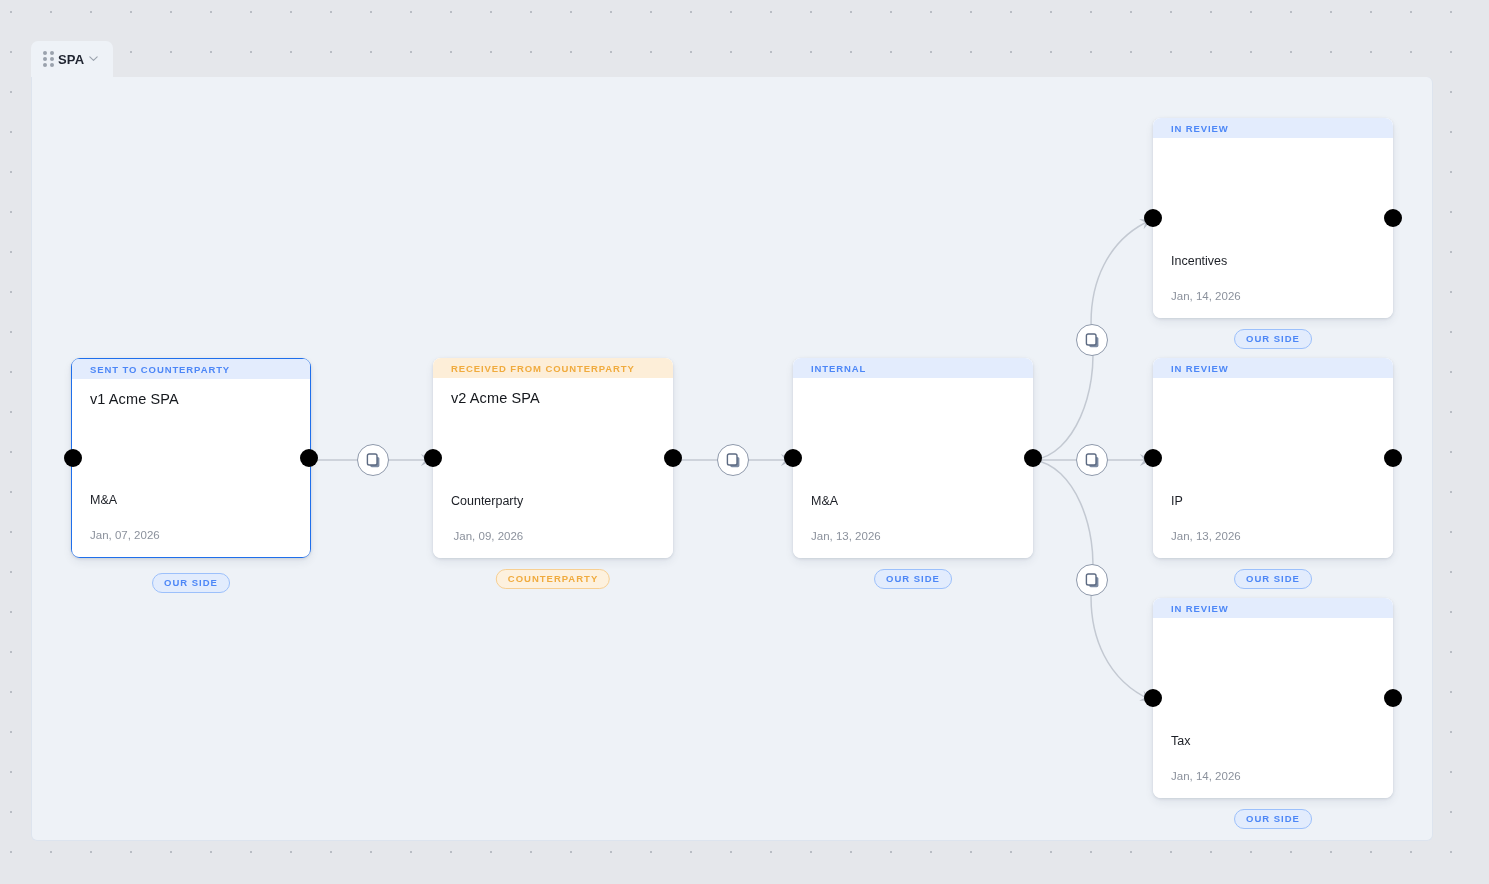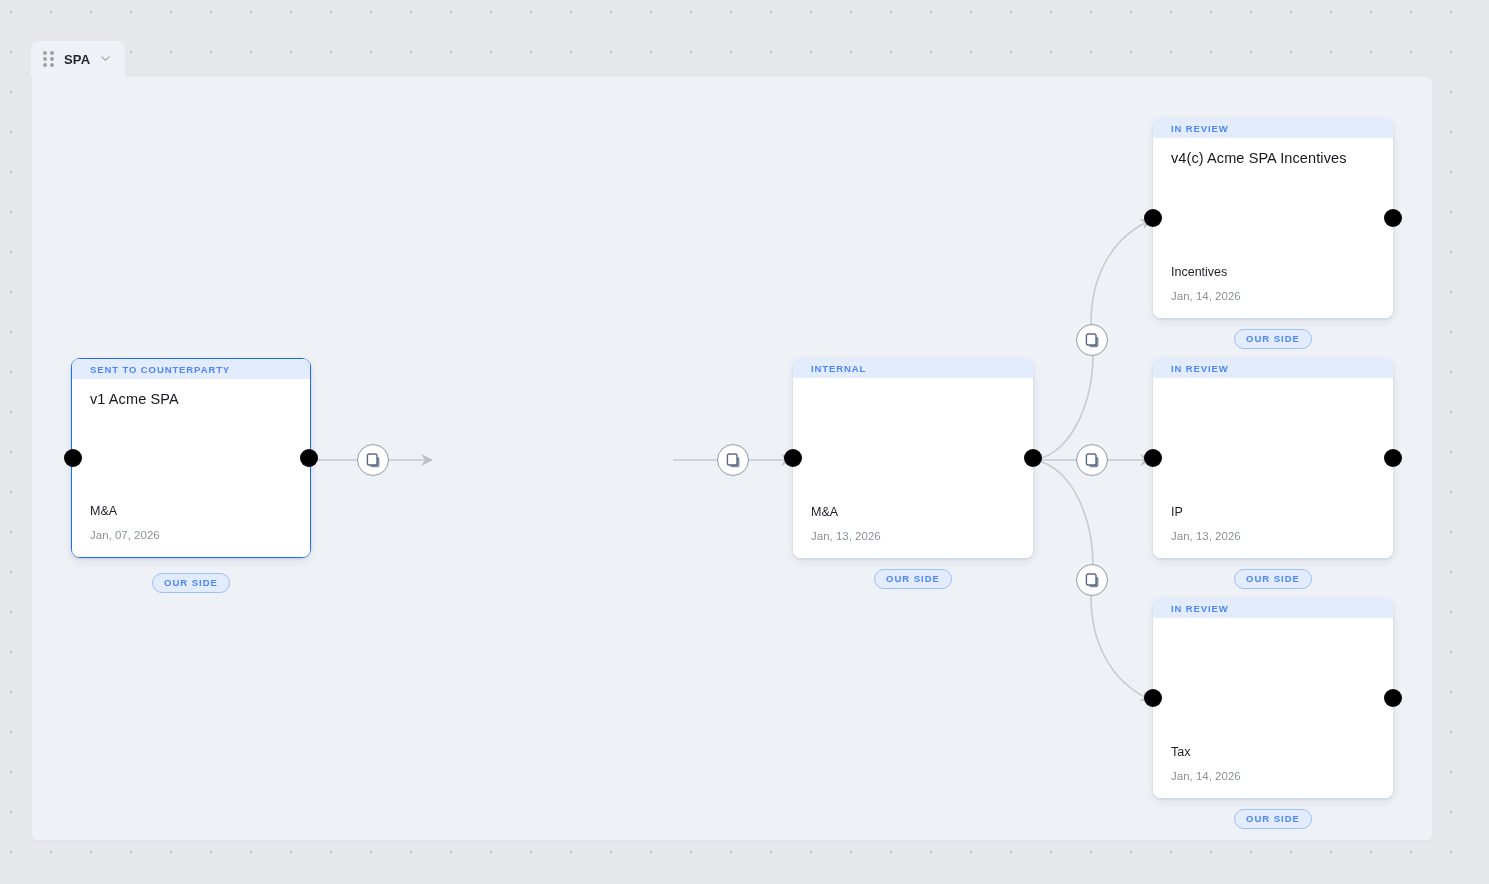--- a/index.html
+++ b/index.html
@@ -28,21 +28,21 @@
   
   #tabbar {
     position: absolute;
     left: 31px;
     top: 41px;
     height: 36px;
   }
   .tab {
     display: flex;
     align-items: center;
-    gap: 10px;
+    gap: 4px;
     height: 36px;
     padding: 0 14px 0 12px;
     background: #eef2f7;
     border-radius: 7px 7px 0 0;
     box-sizing: border-box;
   }
   .grip {
     display: grid;
     grid-template-columns: 4px 4px;
     grid-template-rows: 4px 4px 4px;
@@ -144,21 +144,21 @@
   }
   .node-owner {
     font-size: 12.5px;
     color: #1c1f26;
     line-height: 1.35;
   }
   .node-date {
     font-size: 11.5px;
     color: #8b919c;
     line-height: 1.4;
-    margin-top: 7px;
+    margin-top: 18px;
     text-align: right;
   }
 
   
   .handle {
     position: absolute;
     width: 18px;
     height: 18px;
     border-radius: 50%;
     background: #000;
@@ -296,38 +296,50 @@
       <div class="node-footer">
         <div class="node-owner">M&amp;A</div>
         <div class="node-date">Jan, 07, 2026</div>
       </div>
     </div>
     <div class="handle left"></div>
     <div class="handle right"></div>
     <div class="badge badge-blue">OUR SIDE</div>
   </div>
 
+  <div class="node" style="left:433px; top:358px;">
+    <div class="node-inner">
+      <div class="node-header hdr-orange">RECEIVED FROM COUNTERPARTY</div>
+      <div class="node-title">v2 Acme SPA</div>
+      <div class="node-footer">
+        <div class="node-owner">Counterparty</div>
+        <div class="node-date">Jan, 09, 2026</div>
+      </div>
+    </div>
+    <div class="handle left"></div>
+    <div class="handle right"></div>
+    <div class="badge badge-orange">COUNTERPARTY</div>
+  </div>
 
   <div class="node" style="left:793px; top:358px;">
     <div class="node-inner">
       <div class="node-header hdr-blue">INTERNAL</div>
       <div class="node-footer">
         <div class="node-owner">M&amp;A</div>
         <div class="node-date">Jan, 13, 2026</div>
       </div>
     </div>
     <div class="handle left"></div>
     <div class="handle right"></div>
     <div class="badge badge-blue">OUR SIDE</div>
   </div>
 
   <div class="node" style="left:1153px; top:118px;">
     <div class="node-inner">
       <div class="node-header hdr-blue">IN REVIEW</div>
-      <div class="node-title">v4(c) Acme SPA Incentives</div>
       <div class="node-footer">
         <div class="node-owner">Incentives</div>
         <div class="node-date">Jan, 14, 2026</div>
       </div>
     </div>
     <div class="handle left"></div>
     <div class="handle right"></div>
     <div class="badge badge-blue">OUR SIDE</div>
   </div>
 

